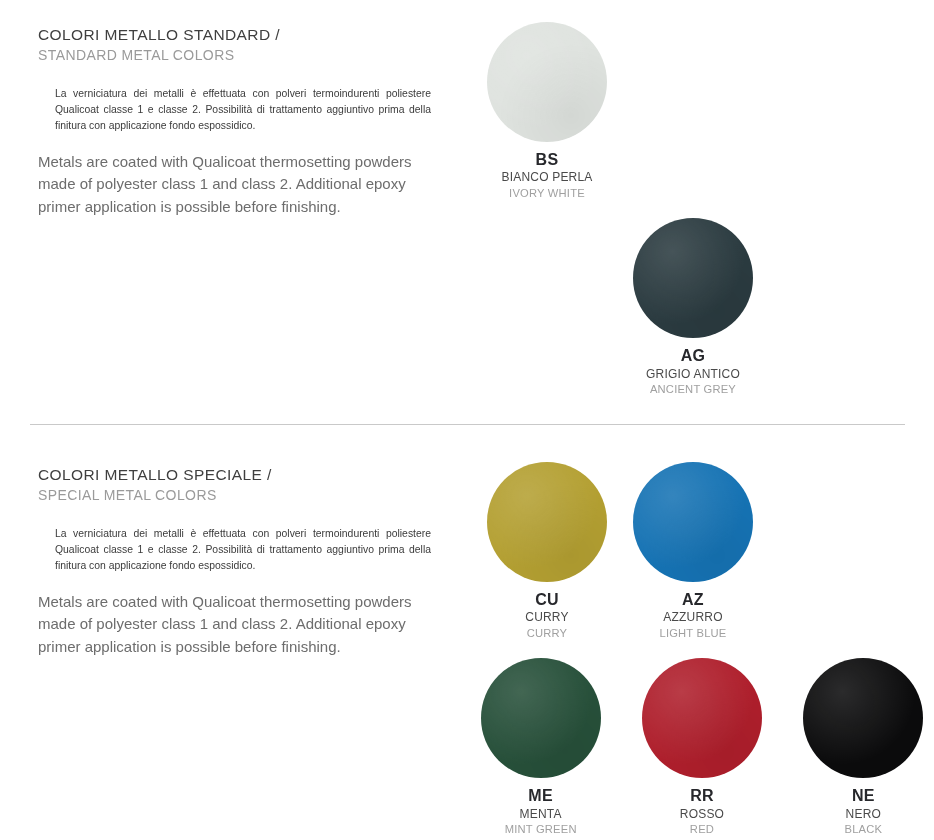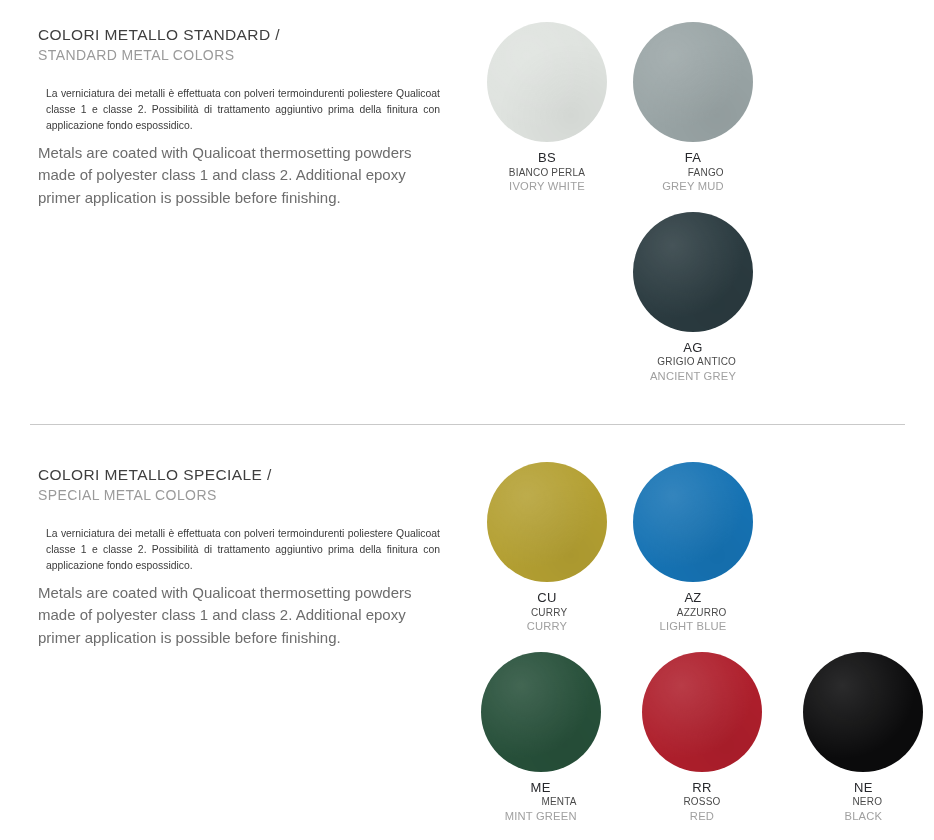--- a/index.html
+++ b/index.html
@@ -52,21 +52,21 @@
   }
 
   .desc {
     margin-top: 20px;
   }
   .desc-it {
     font-size: 10.4px;
     line-height: 1.53;
     color: #3b3b3b;
     text-align: justify;
-    margin: 8px;
+    margin: 17px;
   }
   .desc-en {
     font-size: 15px;
     line-height: 1.5;
     color: #6d6d6d;
     text-align: left;
     margin: 1px 0 0 0;
   }
 
   
@@ -118,31 +118,30 @@
       radial-gradient(circle at 70% 78%, rgba(0,0,0,0.05), rgba(0,0,0,0) 58%);
     pointer-events: none;
   }
   .swatch-labels {
     margin-top: 8px;
     text-align: center;
     line-height: 1.28;
   }
   .swatch-code {
     display: block;
-    font-size: 13px;
-    font-weight: normal;
+    font-size: 16px;
+    font-weight: bold;
     color: #27282c;
     letter-spacing: 0.3px;
   }
   .swatch-it {
     display: block;
-    font-size: 10px;
+    font-size: 12px;
     color: #4a4a4a;
     letter-spacing: 0.2px;
-    text-align: right;
   }
   .swatch-en {
     display: block;
     font-size: 11.2px;
     color: #a0a0a0;
     letter-spacing: 0.2px;
   }
 </style>
 </head>
 <body>
@@ -164,28 +163,20 @@
 
     <div class="swatch-row row-one">
       <div class="swatch-cell">
         <div class="swatch-circle" style="background-color: rgb(223, 227, 223);"></div>
         <div class="swatch-labels">
           <span class="swatch-code">BS</span>
           <span class="swatch-it">BIANCO PERLA</span>
           <span class="swatch-en">IVORY WHITE</span>
         </div>
       </div>
-      <div class="swatch-cell">
-        <div class="swatch-circle" style="background-color: rgb(154, 165, 166);"></div>
-        <div class="swatch-labels">
-          <span class="swatch-code">FA</span>
-          <span class="swatch-it">FANGO</span>
-          <span class="swatch-en">GREY MUD</span>
-        </div>
-      </div>
     </div>
 
     <div class="swatch-row row-two">
       <div class="swatch-cell">
         <div class="swatch-circle" style="background-color: rgb(43, 59, 64);"></div>
         <div class="swatch-labels">
           <span class="swatch-code">AG</span>
           <span class="swatch-it">GRIGIO ANTICO</span>
           <span class="swatch-en">ANCIENT GREY</span>
         </div>

